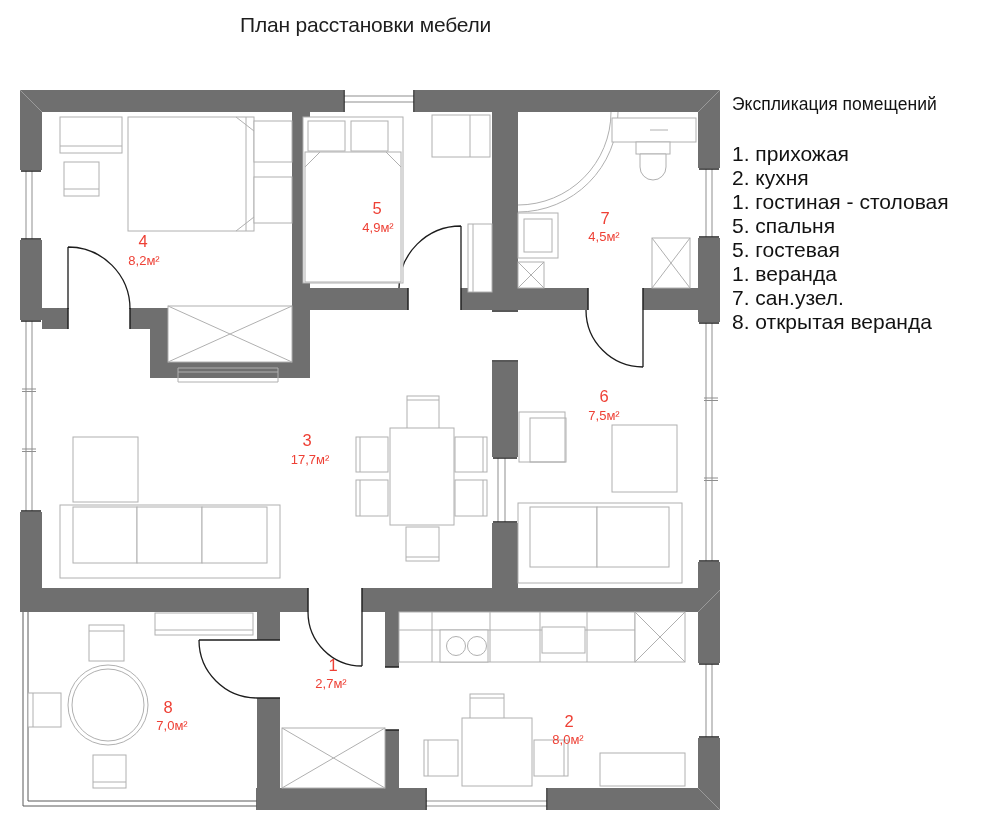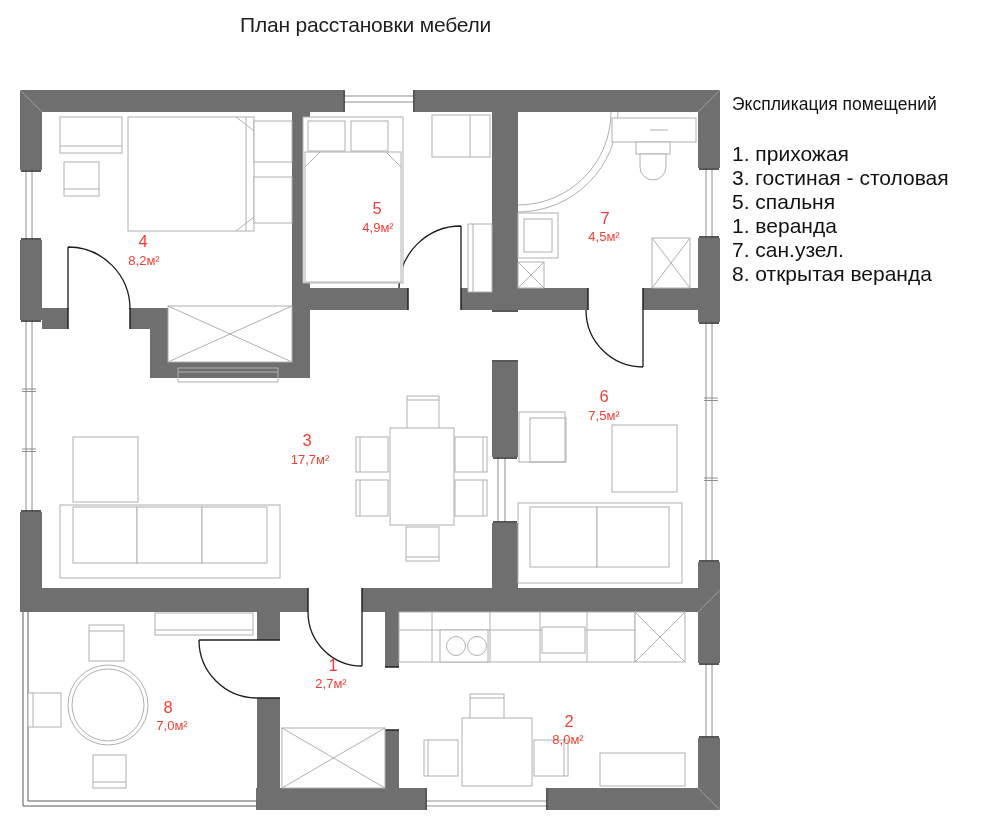--- a/index.html
+++ b/index.html
@@ -27,22 +27,24 @@
 <body>
 
 <div id="stage">
 
   <div class="title">План расстановки мебели</div>
 
   <div class="legend">
     <div class="legend-heading">Экспликация помещений</div>
     <div class="legend-list">
       <div>1. прихожая</div>
-      <div>3. гостиная - столовая</div>
+      <div>2. кухня</div>
+      <div>1. гостиная - столовая</div>
       <div>5. спальня</div>
+      <div>5. гостевая</div>
       <div>1. веранда</div>
       <div>7. сан.узел.</div>
       <div>8. открытая веранда</div>
     </div>
   </div>
 
   <svg width="990" height="832" viewBox="0 0 990 832">
 
     <g>
 

